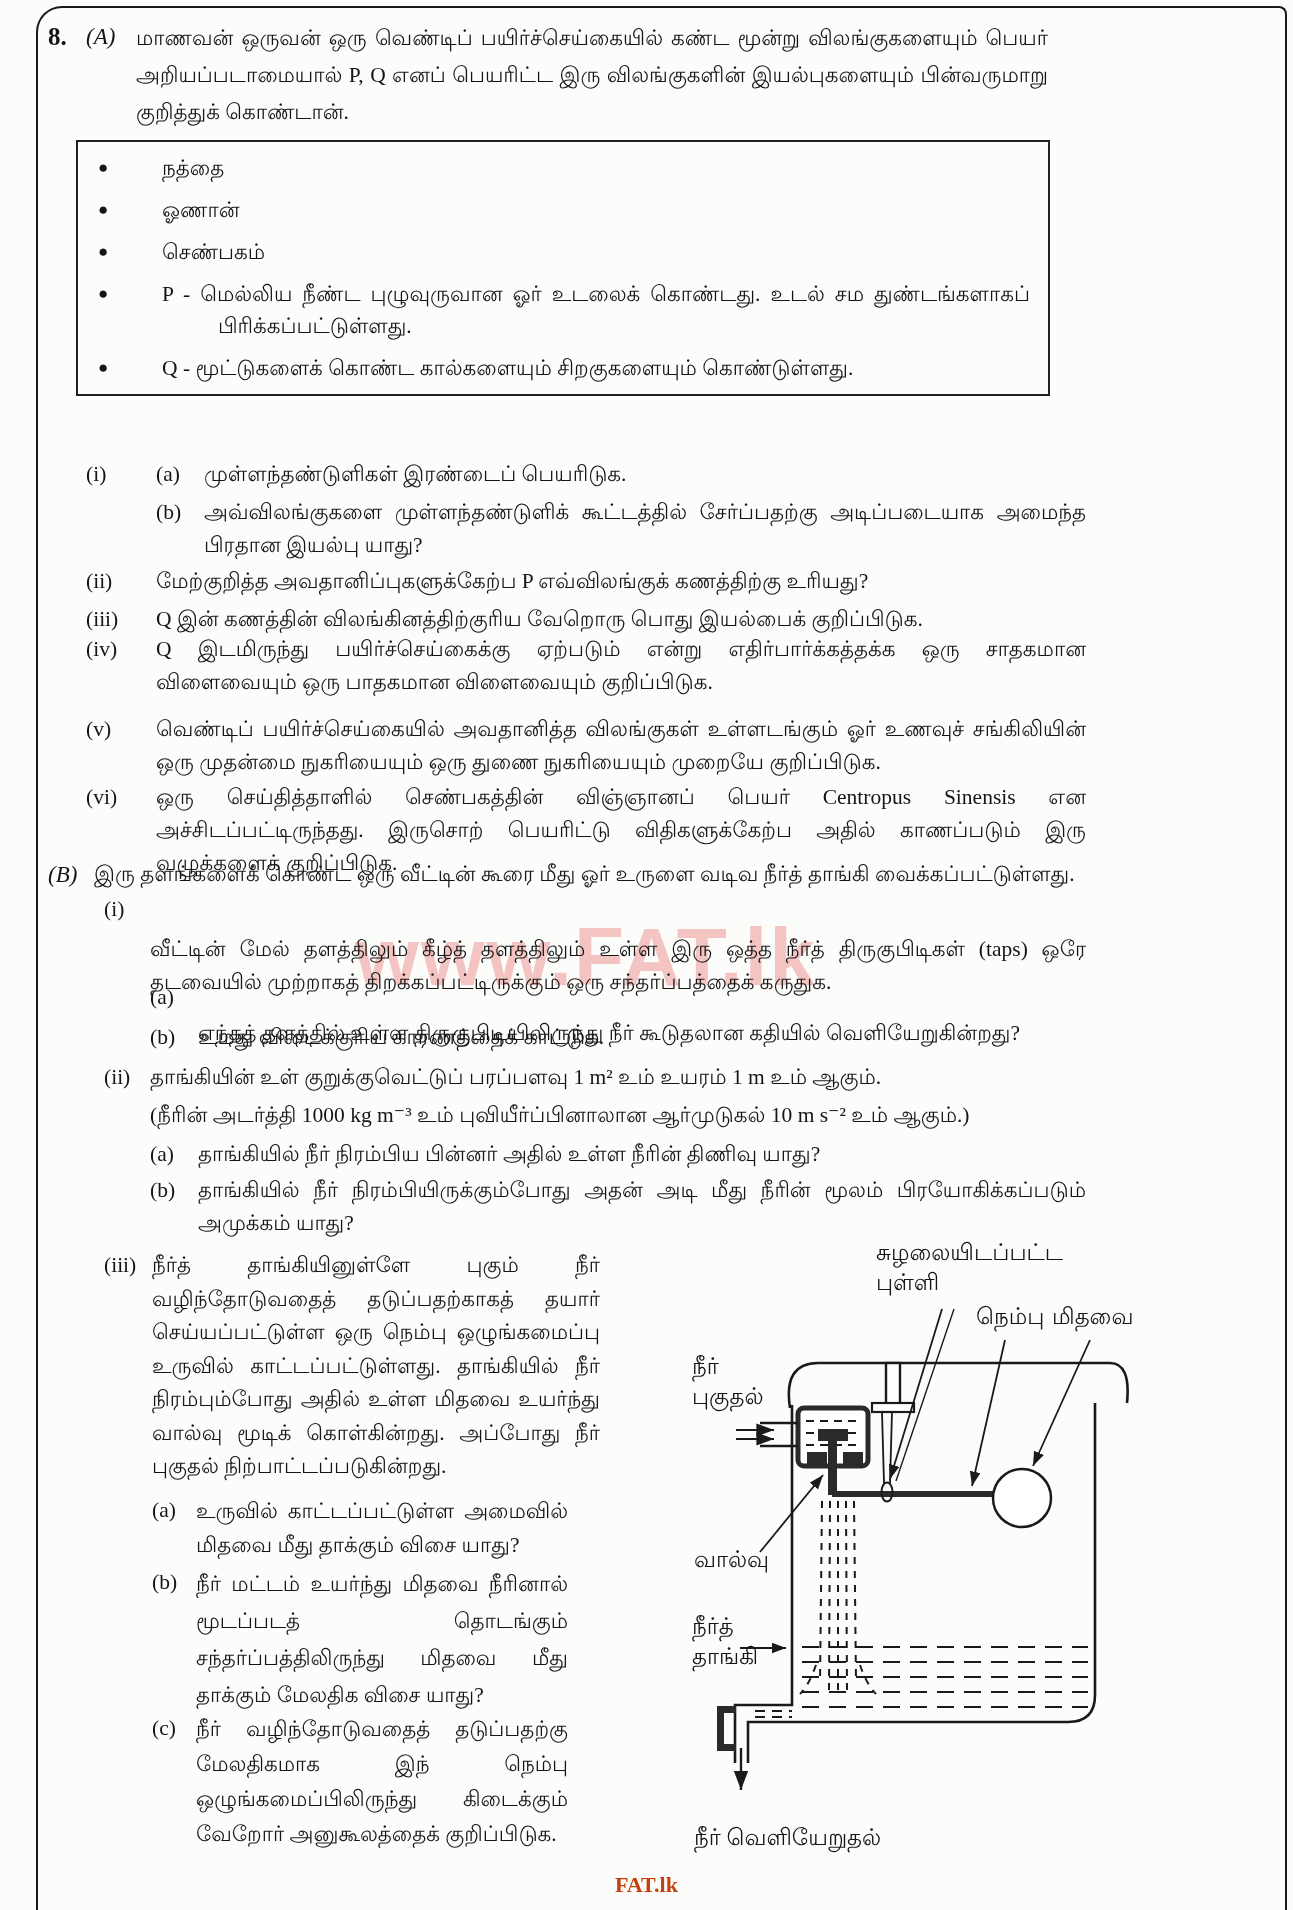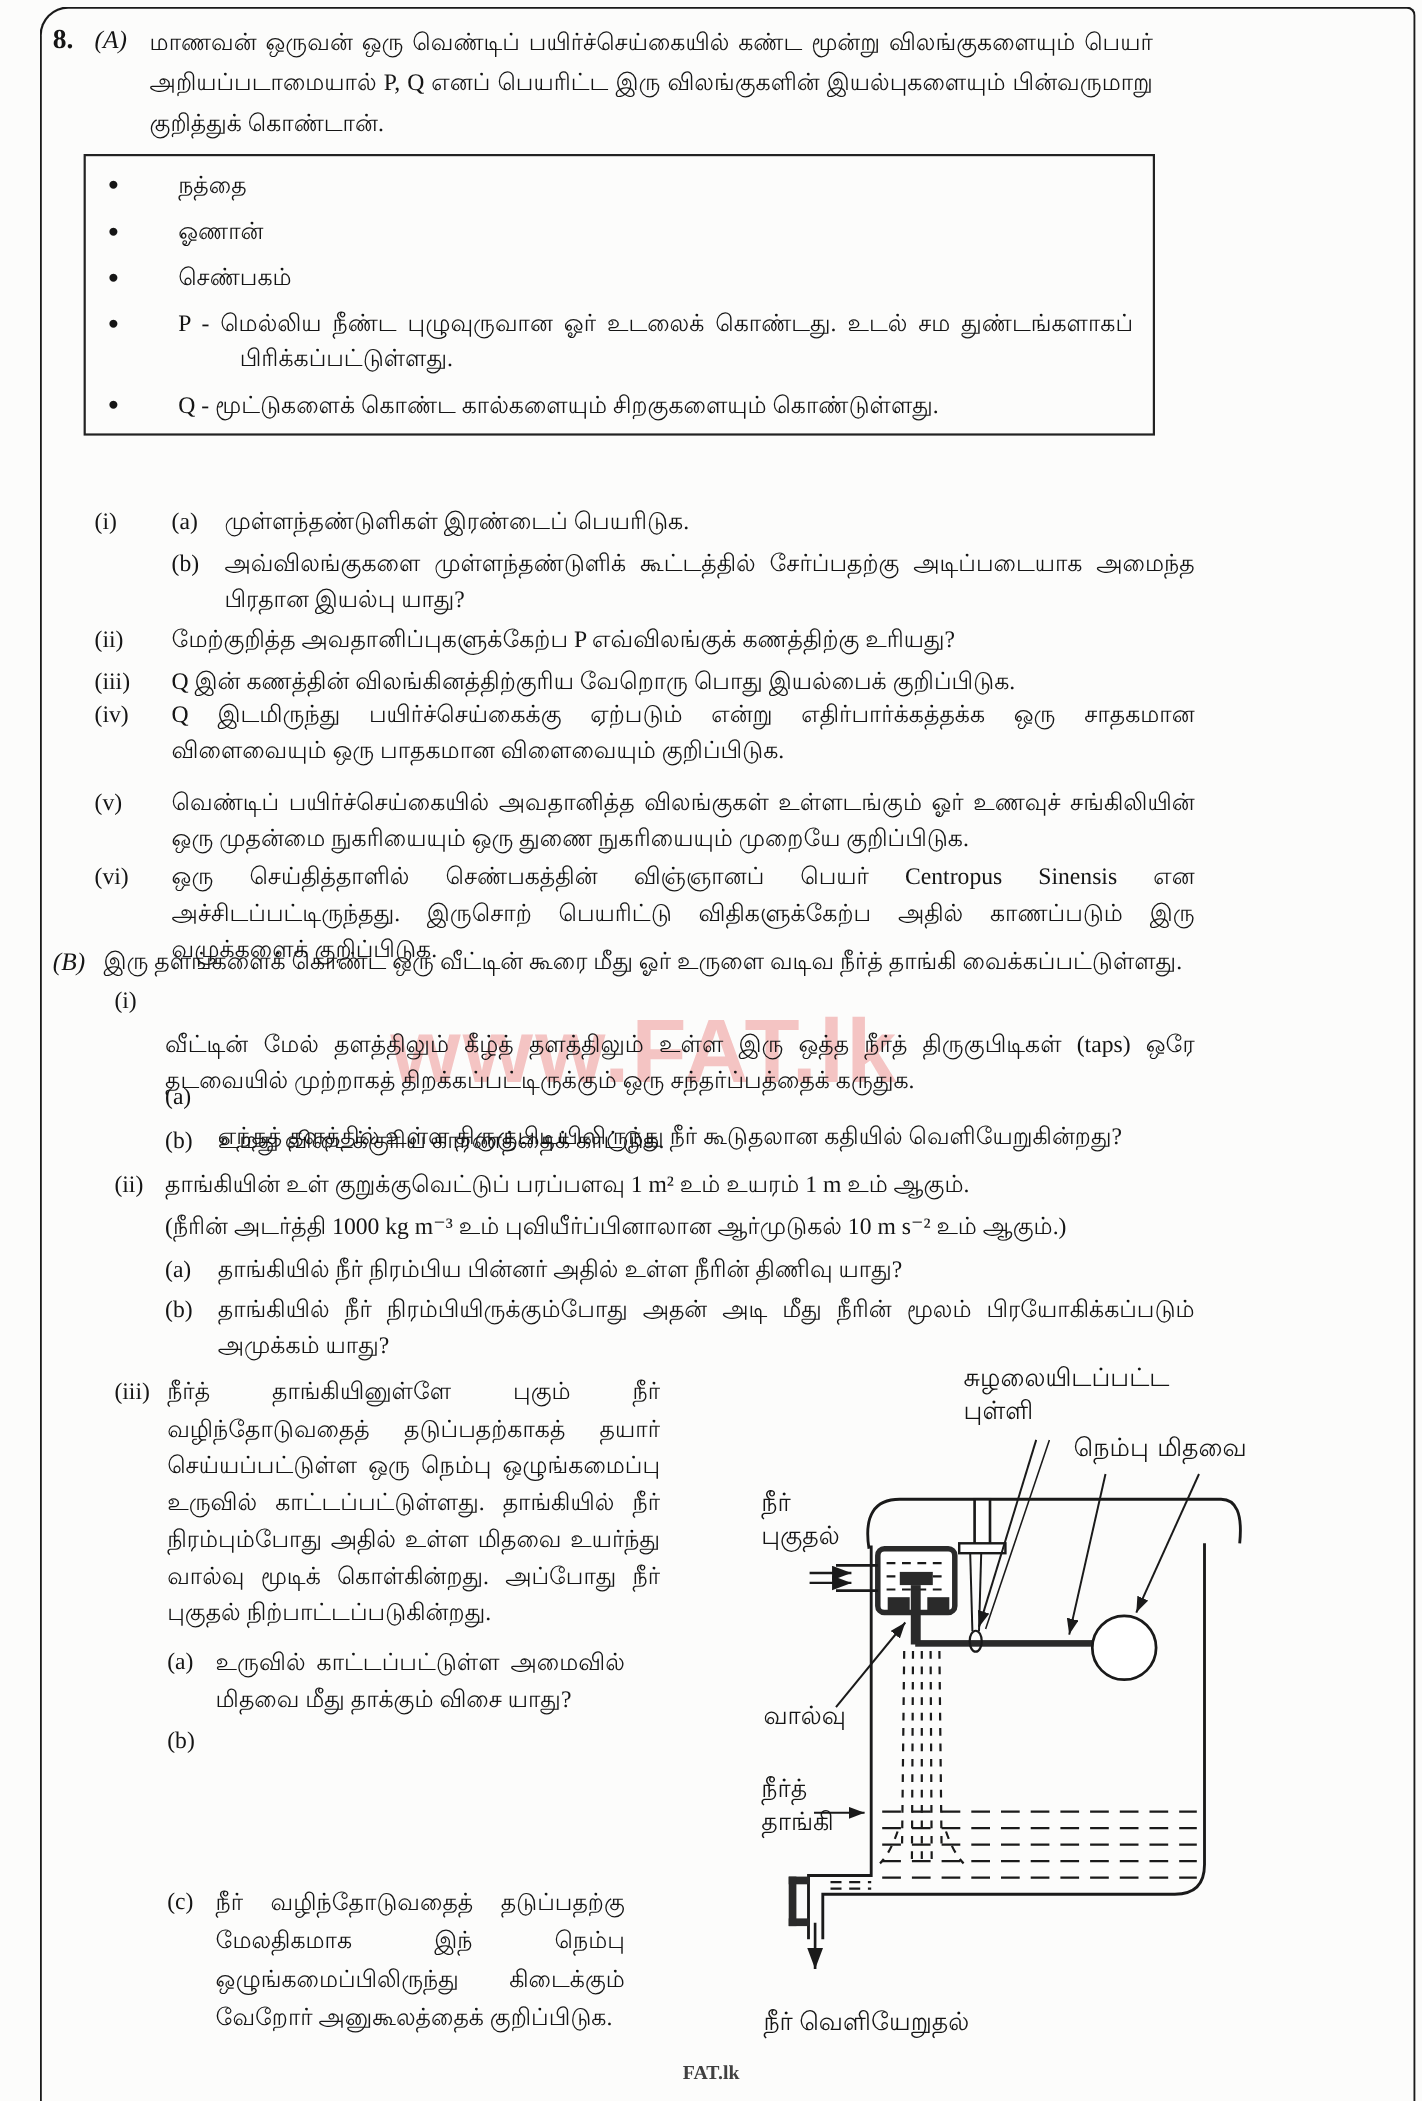--- a/index.html
+++ b/index.html
@@ -22,21 +22,21 @@
   .obs-text{flex:1;line-height:32px;padding-left:56px;text-indent:-56px;}
   .q{display:flex;z-index:2;}
   .qn{flex:none;width:70px;}
   .sn{flex:none;width:48px;}
   .qbody{flex:1;}
   .subq{display:flex;}
   .dlabel{position:absolute;font-size:23px;line-height:30px;z-index:2;}
   .watermark{position:absolute;z-index:1;font-weight:bold;font-size:82px;letter-spacing:2px;
              color:rgba(233,112,112,0.40);font-family:"Liberation Sans",sans-serif;}
   .footer{position:absolute;left:0;width:100%;text-align:center;top:1868px;
-          color:#404040;font-weight:bold;font-size:18px;z-index:2;}
+          color:#c2410c;font-weight:bold;font-size:22px;z-index:2;}
   svg{position:absolute;z-index:1;}
 </style>
 </head>
 <body>
 
 <div class="page">
   <div class="frame"></div>
   <div class="watermark" style="left:355px;top:940px;">www.FAT.lk</div>
 
   <div class="abs" style="left:48px;top:20px;width:1004px;">
@@ -143,20 +143,21 @@
   <div class="abs q" style="left:104px;top:1249px;width:496px;">
     <span class="qn" style="width:48px;">(iii)</span>
     <p class="j" style="flex:1;line-height:33.5px;">நீர்த் தாங்கியினுள்ளே புகும் நீர் வழிந்தோடுவதைத் தடுப்பதற்காகத் தயார் செய்யப்பட்டுள்ள ஒரு நெம்பு ஒழுங்கமைப்பு உருவில் காட்டப்பட்டுள்ளது. தாங்கியில் நீர் நிரம்பும்போது அதில் உள்ள மிதவை உயர்ந்து வால்வு மூடிக் கொள்கின்றது. அப்போது நீர் புகுதல் நிற்பாட்டப்படுகின்றது.</p>
   </div>
   <div class="abs q" style="left:152px;top:1494px;width:416px;">
     <span class="sn" style="width:44px;">(a)</span>
     <p class="j" style="flex:1;line-height:34px;">உருவில் காட்டப்பட்டுள்ள அமைவில் மிதவை மீது தாக்கும் விசை யாது?</p>
   </div>
   <div class="abs q" style="left:152px;top:1566px;width:416px;">
     <span class="sn" style="width:44px;">(b)</span>
+    <p class="j" style="flex:1;line-height:37px;">நீர் மட்டம் உயர்ந்து மிதவை நீரினால் மூடப்படத் தொடங்கும் சந்தர்ப்பத்திலிருந்து மிதவை மீது தாக்கும் மேலதிக விசை யாது?</p>
   </div>
   <div class="abs q" style="left:152px;top:1712px;width:416px;">
     <span class="sn" style="width:44px;">(c)</span>
     <p class="j" style="flex:1;line-height:35px;">நீர் வழிந்தோடுவதைத் தடுப்பதற்கு மேலதிகமாக இந் நெம்பு ஒழுங்கமைப்பிலிருந்து கிடைக்கும் வேறோர் அனுகூலத்தைக் குறிப்பிடுக.</p>
   </div>
 
   <div class="dlabel" style="left:876px;top:1238px;width:175px;">சுழலையிடப்பட்ட புள்ளி</div>
   <div class="dlabel" style="left:976px;top:1302px;">நெம்பு</div>
   <div class="dlabel" style="left:1052px;top:1302px;">மிதவை</div>
   <div class="dlabel" style="left:692px;top:1352px;width:92px;">நீர் புகுதல்</div>

